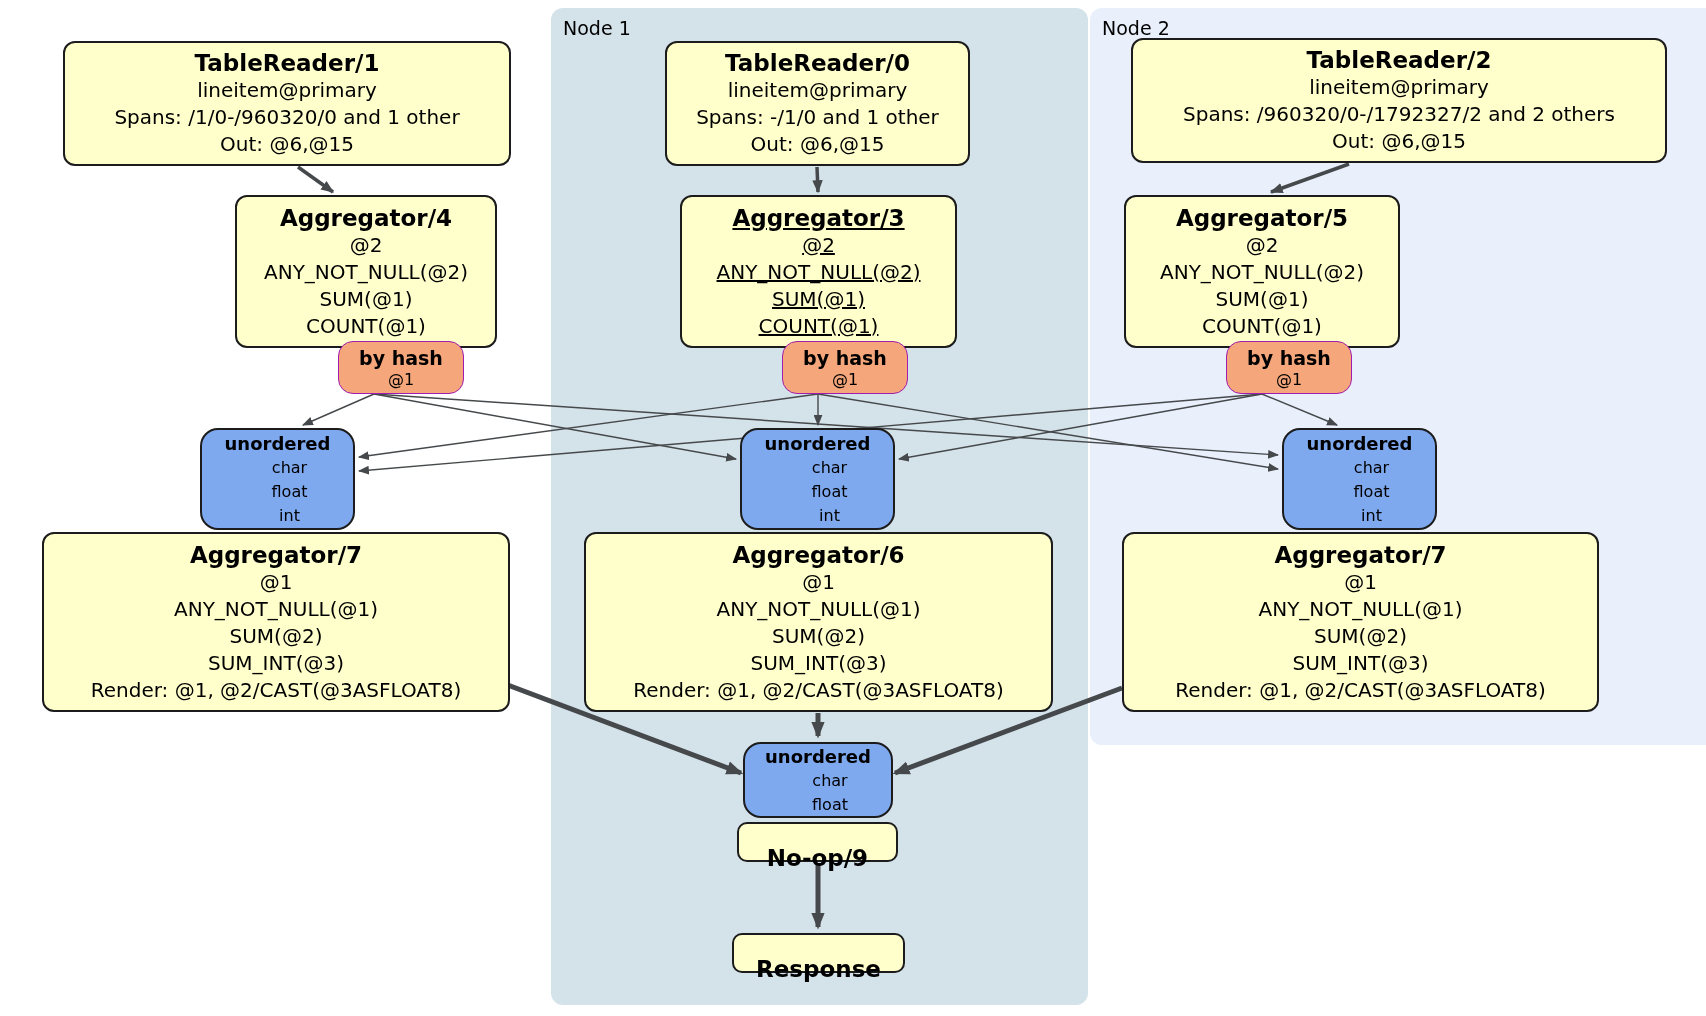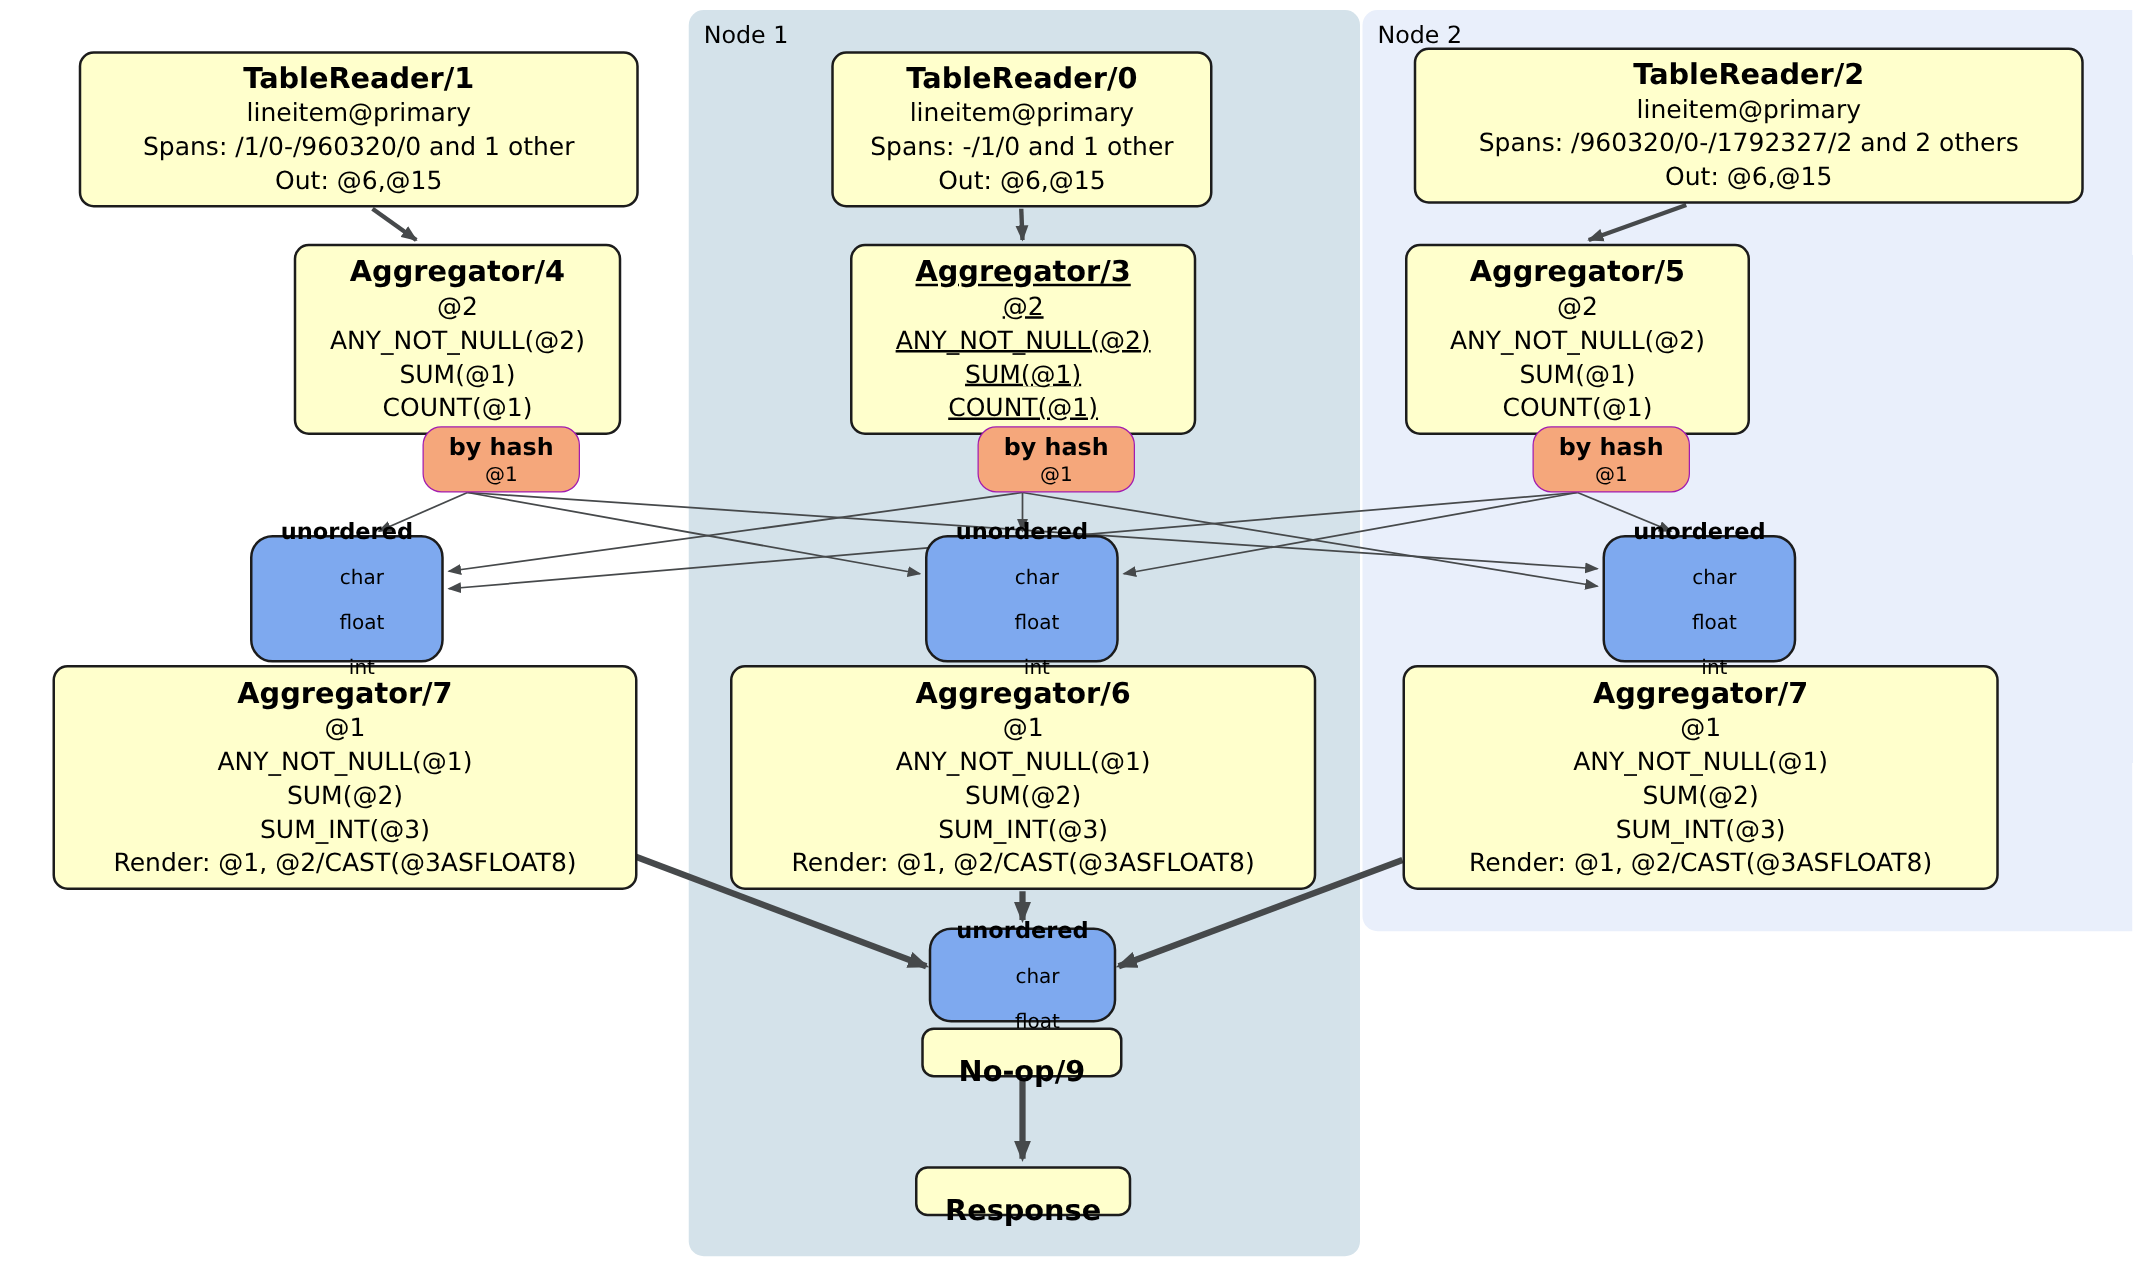--- a/index.html
+++ b/index.html
@@ -14,21 +14,21 @@
     position:absolute; box-sizing:border-box; z-index:2;
     display:flex; flex-direction:column; align-items:center; justify-content:center;
     text-align:center; white-space:nowrap;
   }
   .proc { background:#ffffcc; border:2px solid #1c1c1c; border-radius:12px; }
   .proc .title { font-weight:bold; font-size:23px; line-height:28px; }
   .proc .pline { font-size:20px; line-height:27px; }
   .router { background:#f5a77b; border:1px solid #a21caf; border-radius:15px; z-index:3;margin-left:27px; }
   .router .rtitle { font-weight:bold; font-size:19px; line-height:24px; }
   .router .rsub { font-size:16px; line-height:20px; }
-  .sync { background:#7ea9ef; border:2px solid #1c1c1c; border-radius:18px; z-index:3;gap:12px; }
+  .sync { background:#7ea9ef; border:2px solid #1c1c1c; border-radius:18px; z-index:3; }
   .sync .stitle { font-weight:bold; font-size:18px; line-height:25px; }
   .sync .sline { font-size:16px; line-height:24px;margin-left:24px; }
   .term { background:#ffffcc; border:2px solid #1c1c1c; border-radius:10px; }
   .term .title { font-weight:bold; font-size:23px; line-height:28px;margin-top:32px; }
 </style>
 </head>
 <body>
 
 <div class="canvas">
 

